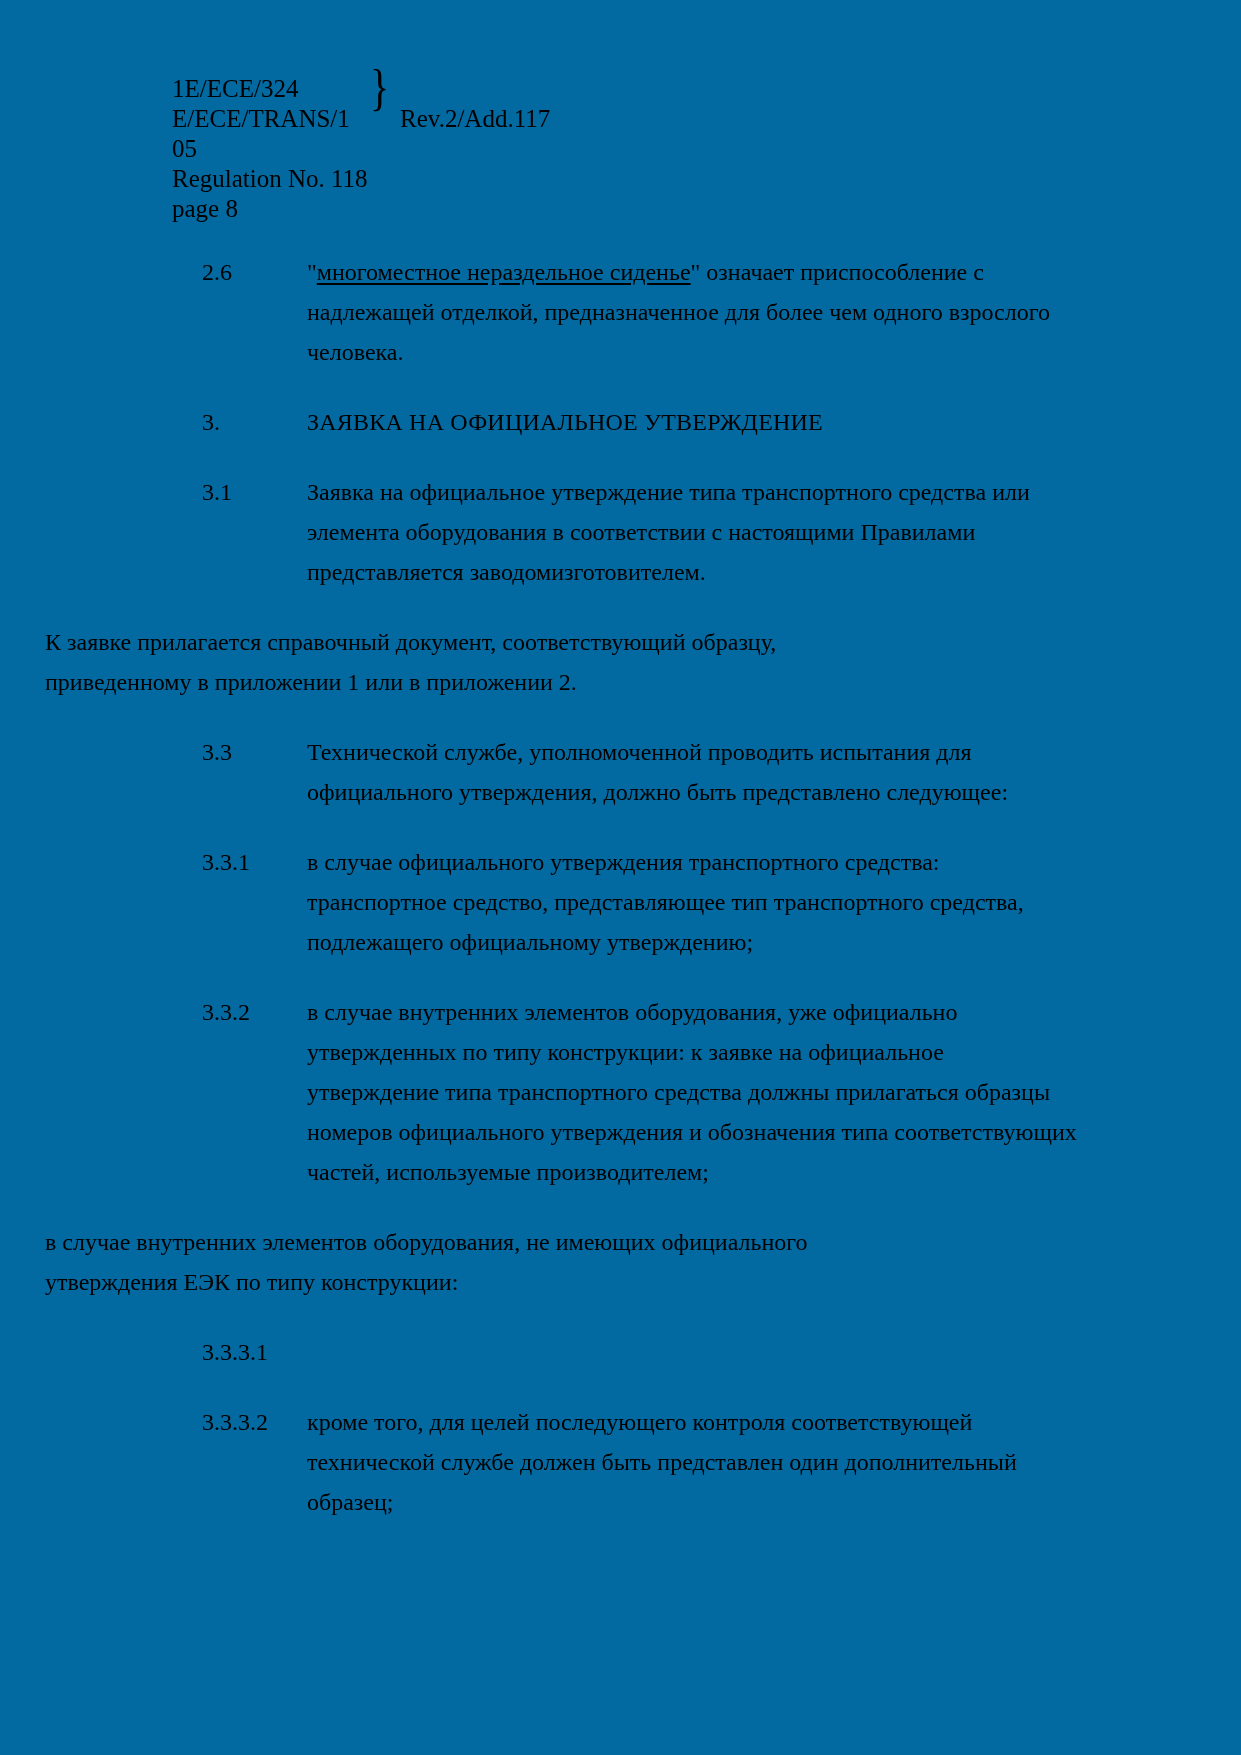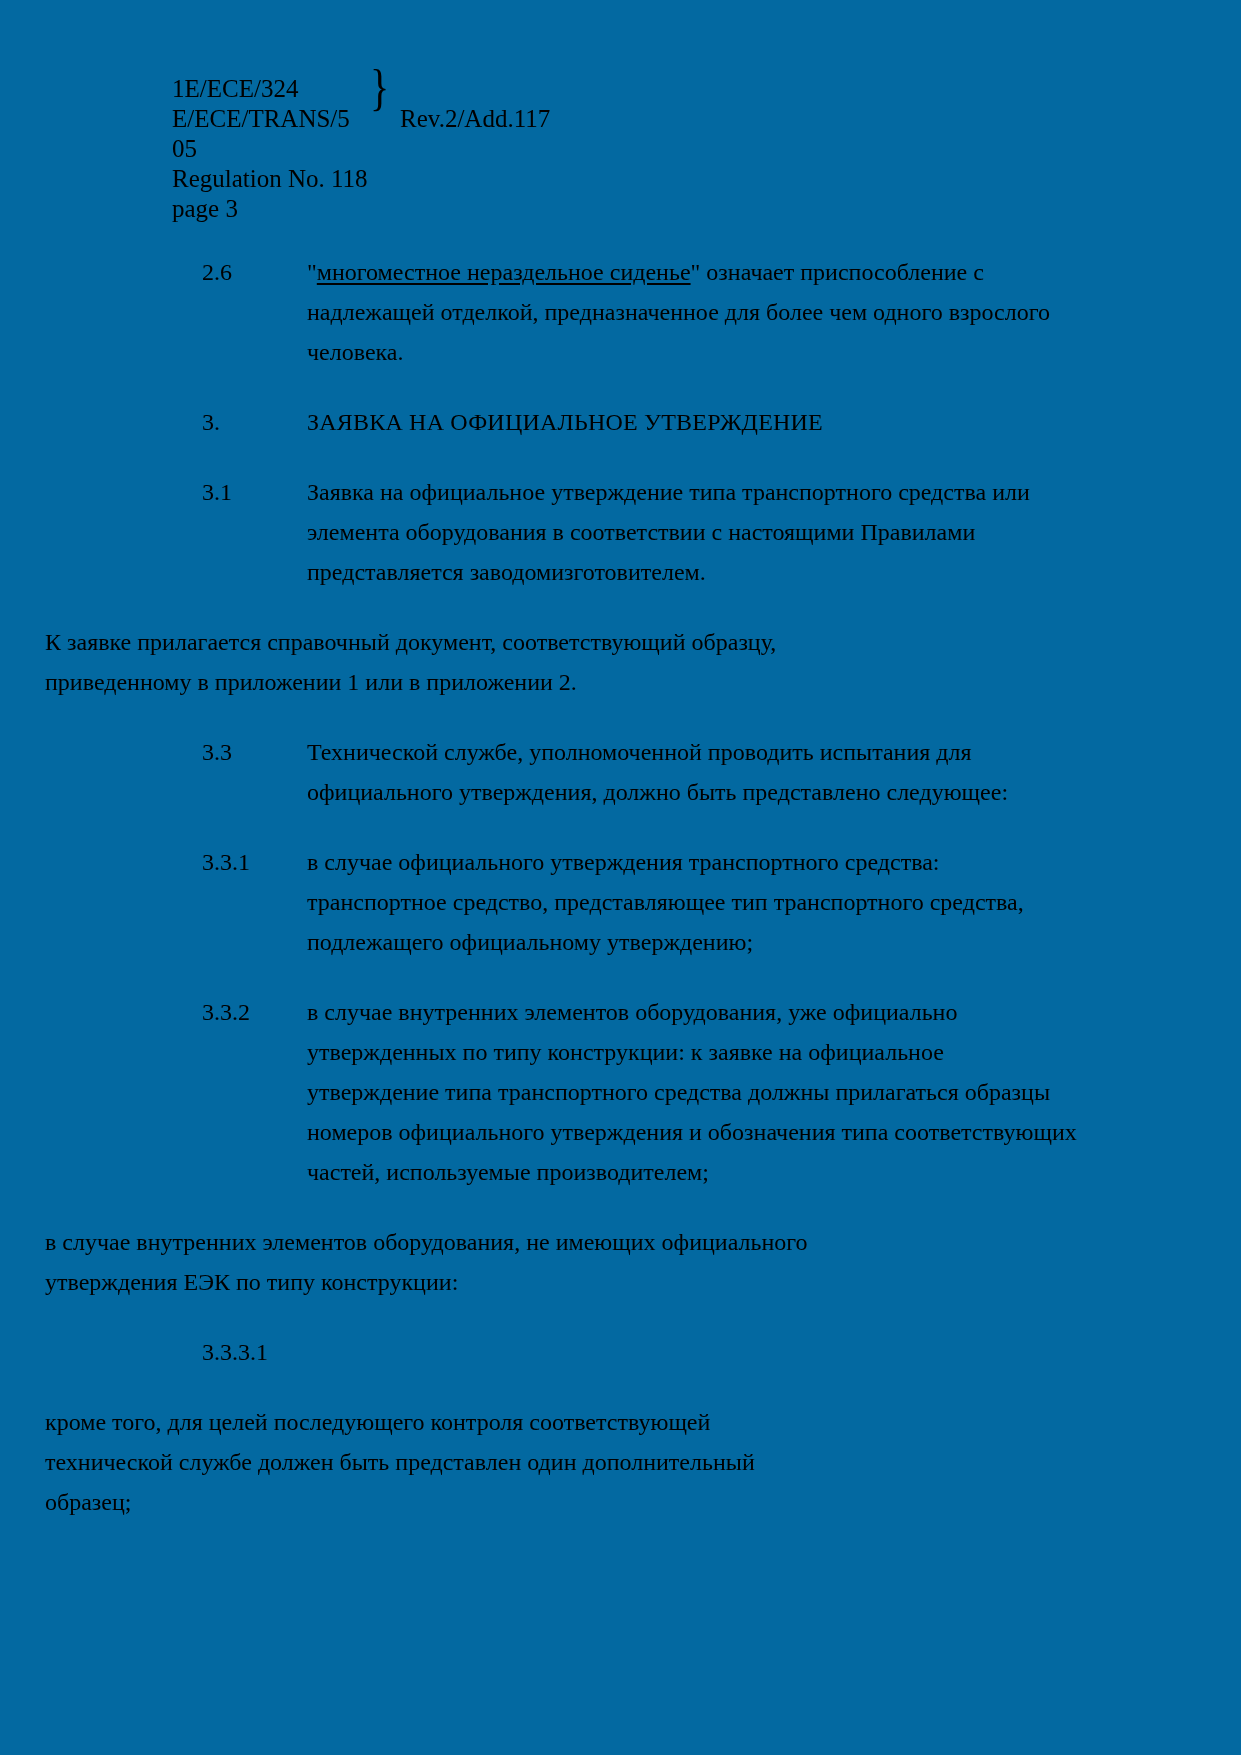--- a/index.html
+++ b/index.html
@@ -93,27 +93,27 @@
   }
 </style>
 </head>
 <body>
 
 <div class="page">
 
   <div class="doc-header">
     <div class="header-symbol-rows">
       <div class="header-row">1E/ECE/324</div>
-      <div class="header-row">E/ECE/TRANS/5</div>
+      <div class="header-row">E/ECE/TRANS/1</div>
       <div class="header-row">05</div>
       <div class="brace">}</div>
       <div class="rev-label">Rev.2/Add.117</div>
     </div>
     <div class="header-row">Regulation No. 118</div>
-    <div class="header-row">page 3</div>
+    <div class="header-row">page 8</div>
   </div>
 
   <div class="body-block">
 
     <div class="clause">
       <div class="clause-num">2.6</div>
       <div class="clause-text"><span>"</span><span class="term-underline">многоместное нераздельное сиденье</span><span>"</span><span> означает приспособление с надлежащей отделкой, предназначенное для более чем одного взрослого человека.</span></div>
     </div>
 
     <div class="clause heading">
@@ -147,17 +147,18 @@
 
     <div class="clause">
       <div class="clause-text">в случае внутренних элементов оборудования, не имеющих официального утверждения ЕЭК по типу конструкции:</div>
     </div>
 
     <div class="clause">
       <div class="clause-num">3.3.3.1</div>
     </div>
 
     <div class="clause">
+      <div class="clause-num">3.3.3.2</div>
       <div class="clause-text">кроме того, для целей последующего контроля соответствующей технической службе должен быть представлен один дополнительный образец;</div>
     </div>
 
   </div>
 </div>
 
 </body></html>

